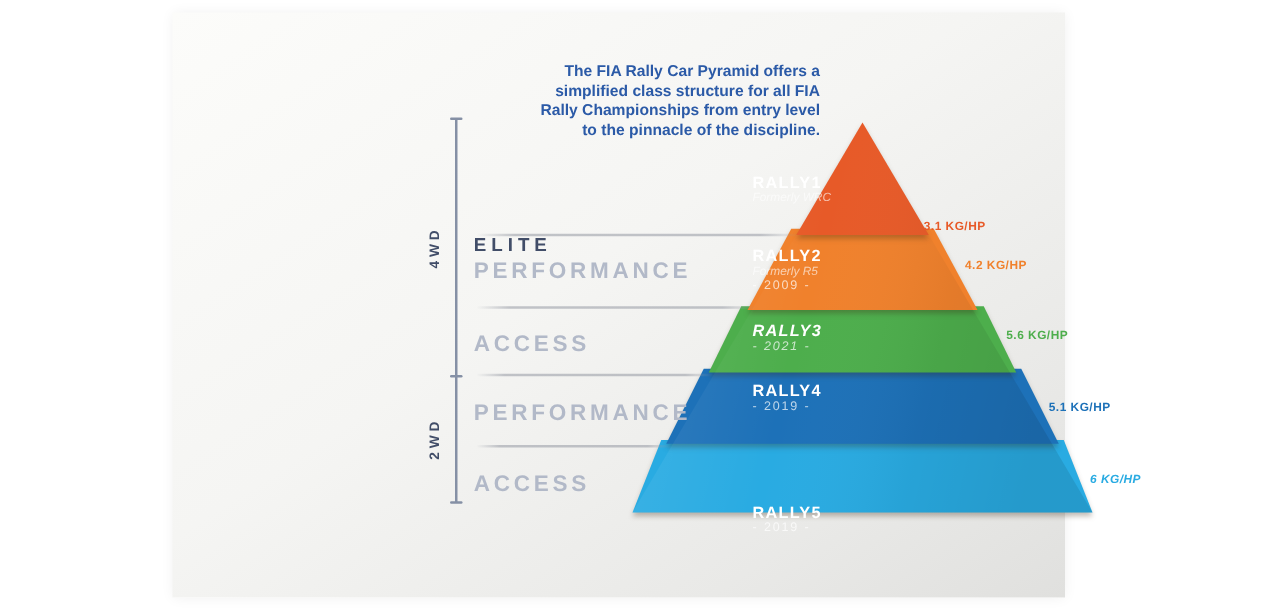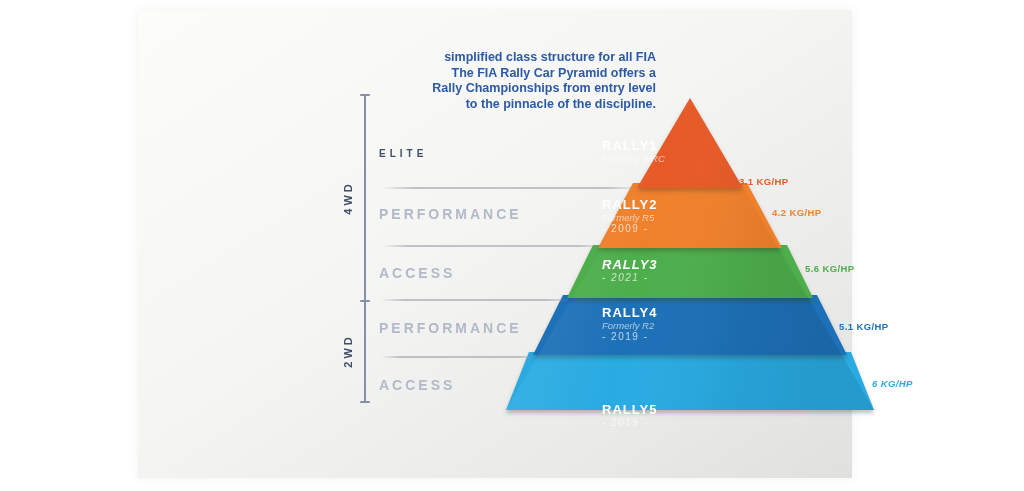--- a/index.html
+++ b/index.html
@@ -29,22 +29,22 @@
   .blabel .formerly{display:block;font-style:italic;font-size:9.5px;line-height:11px;color:rgba(255,255,255,0.62);}
   .blabel .formerly:empty{display:none;}
   .blabel .year{display:block;font-size:10px;letter-spacing:1.5px;line-height:12px;color:rgba(255,255,255,0.70);}
   .bl1{top:129px;} .bl2{top:188px;} .bl3{top:248px;font-style:italic;} .bl4{top:296px;} .bl5{top:357px;margin-top:36px;}
   
   .kg{position:absolute;font-weight:bold;font-size:9.5px;letter-spacing:0.4px;white-space:nowrap;}
   .kg1{left:601px;top:139px;} .kg2{left:634px;top:197px;} .kg3{left:667px;top:253px;}
   .kg4{left:701px;top:311px;} .kg5{left:734px;top:368px;}
   
   .cat{position:absolute;left:241px;font-weight:bold;white-space:nowrap;}
-  .cat.elite{font-size:10px;letter-spacing:4px;color:#414D68;}
-  .cat.muted{font-size:14px;letter-spacing:3px;color:#B2B9C8;text-align:center;}
+  .cat.elite{font-size:15px;letter-spacing:4px;color:#414D68;margin-top:40px;}
+  .cat.muted{font-size:18px;letter-spacing:3px;color:#B2B9C8;text-align:center;}
   .cat1{top:138px;} .cat2{top:196px;} .cat3{top:255px;} .cat4{top:310px;} .cat5{top:367px;}
   
   .divider{
     position:absolute;height:2px;border-radius:1px;
     background:linear-gradient(to right,rgba(150,155,165,0),rgba(148,152,162,0.55) 12%,rgba(148,152,162,0.55) 88%,rgba(150,155,165,0));
   }
   .d1{left:243px;top:177px;width:258px;}
   .d2{left:243px;top:235px;width:224px;}
   .d3{left:243px;top:289px;width:190px;}
   .d4{left:243px;top:346px;width:156px;}
@@ -59,22 +59,22 @@
   }
   .wd4{left:183px;top:179px;} .wd2{left:183px;top:332px;}
 </style>
 </head>
 <body>
 
 <div class="stage">
   <div class="card">
 
     <div class="intro">
+      <div>The FIA Rally Car Pyramid offers a</div>
       <div>simplified class structure for all FIA</div>
-      <div>The FIA Rally Car Pyramid offers a</div>
       <div>Rally Championships from entry level</div>
       <div>to the pinnacle of the discipline.</div>
     </div>
 
     <svg class="pyr" viewBox="0 0 1024 491">
       <defs>
         <linearGradient id="sheenGrad" x1="0%" y1="0%" x2="100%" y2="20%">
           <stop offset="0%" stop-color="#ffffff" stop-opacity="0.12"></stop>
           <stop offset="45%" stop-color="#ffffff" stop-opacity="0"></stop>
           <stop offset="75%" stop-color="#000000" stop-opacity="0.05"></stop>
@@ -98,21 +98,20 @@
       <span class="formerly">Formerly R5</span>
       <span class="year">- 2009 -</span>
     </div>
     <div class="blabel bl3">
       <span class="name">RALLY3</span>
 
       <span class="year">- 2021 -</span>
     </div>
     <div class="blabel bl4">
       <span class="name">RALLY4</span>
-      <span class="formerly">Formerly R2</span>
       <span class="year">- 2019 -</span>
     </div>
     <div class="blabel bl5">
       <span class="name">RALLY5</span>
 
       <span class="year">- 2019 -</span>
     </div>
 
     <div class="kg kg1" style="color: rgb(231, 90, 40); margin-top: 27px;">3.1 KG/HP</div>
     <div class="kg kg2" style="color: rgb(240, 129, 44);">4.2 KG/HP</div>

